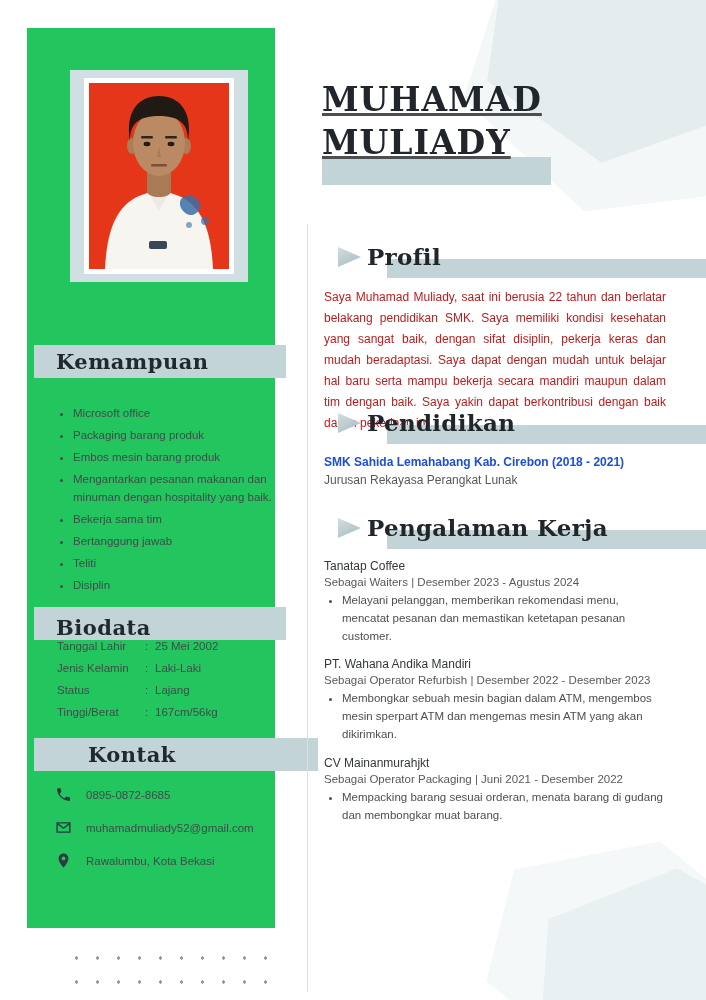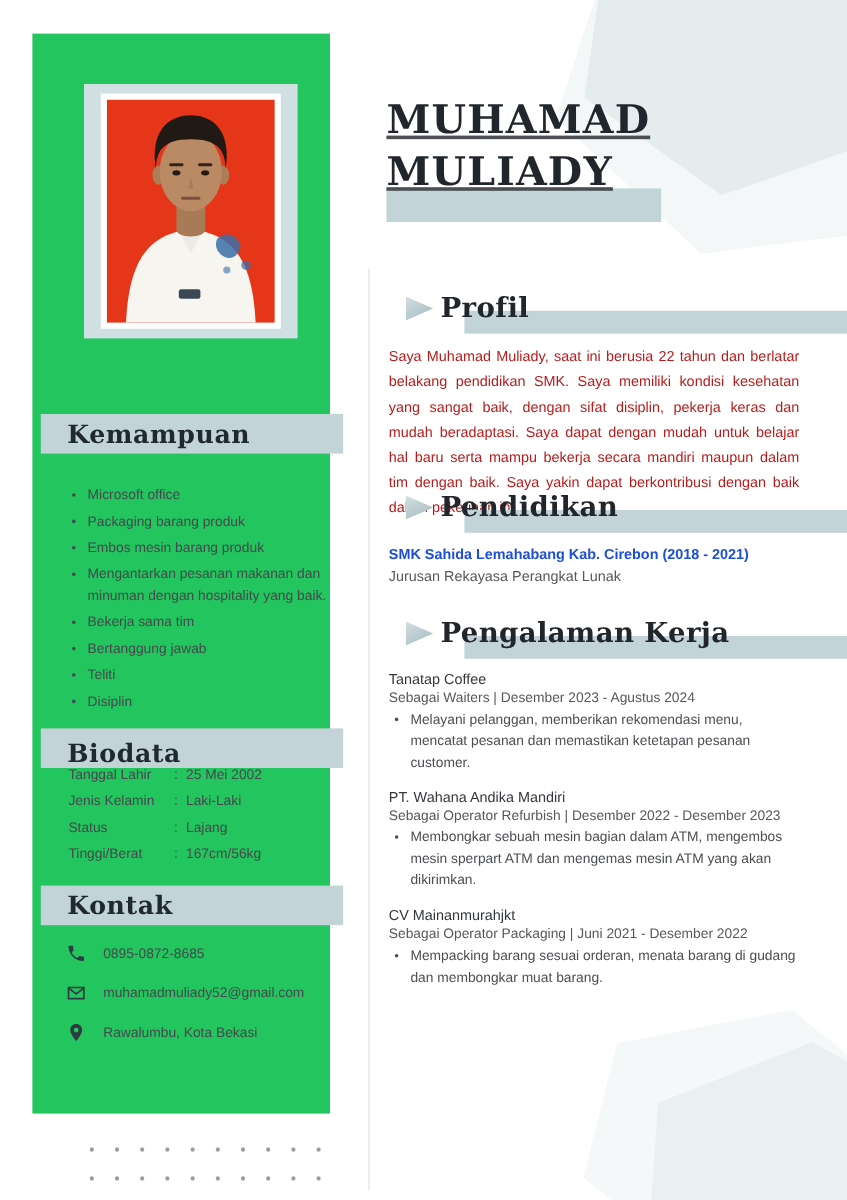--- a/index.html
+++ b/index.html
@@ -30,21 +30,21 @@
   .side-head{
     position:absolute;left:7px;width:252px;height:33px;background:#c3d4d8;
     display:flex;align-items:center;
   }
   .side-head h2{
     margin:0 0 0 22px;font-family:"DejaVu Serif","Liberation Serif",serif;
     font-size:21px;font-weight:bold;color:#20292f;letter-spacing:.5px;
   }
   .skills-head{top:317px;}
   .bio-head{top:579px;align-items:flex-end;}
-  .kontak-head{top:710px;}
+  .kontak-head{top:710px;padding-left:32px;}
   .skills-list{
     position:absolute;left:30px;top:376px;width:228px;margin:0;padding:0 0 0 16px;
     font-size:11.5px;line-height:1.57;color:#45494c;
   }
   .skills-list li{margin-bottom:4px;}
   .bio-rows{position:absolute;left:30px;top:608px;width:230px;font-size:11.5px;line-height:1.9;color:#45494c;}
   .bio-row{display:grid;grid-template-columns:88px 10px auto;}
   .contact-list{position:absolute;left:28px;top:758px;width:235px;font-size:11.5px;color:#45494c;}
   .contact-row{display:flex;align-items:center;margin-bottom:16px;}
   .contact-row .cicon{width:17px;height:17px;margin-right:14px;flex:0 0 17px;display:inline-flex;}

